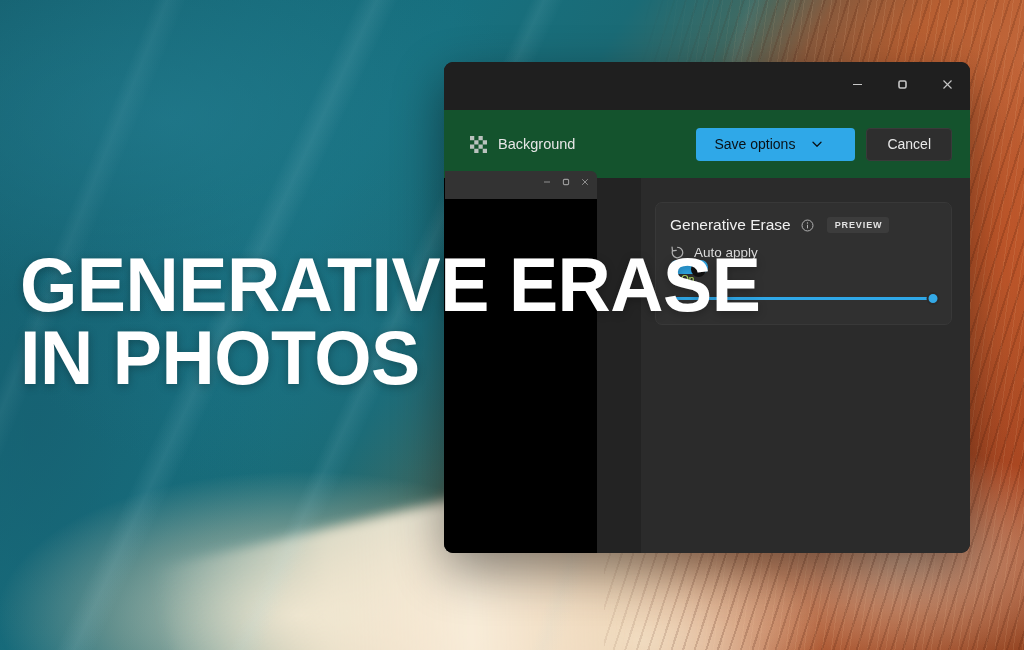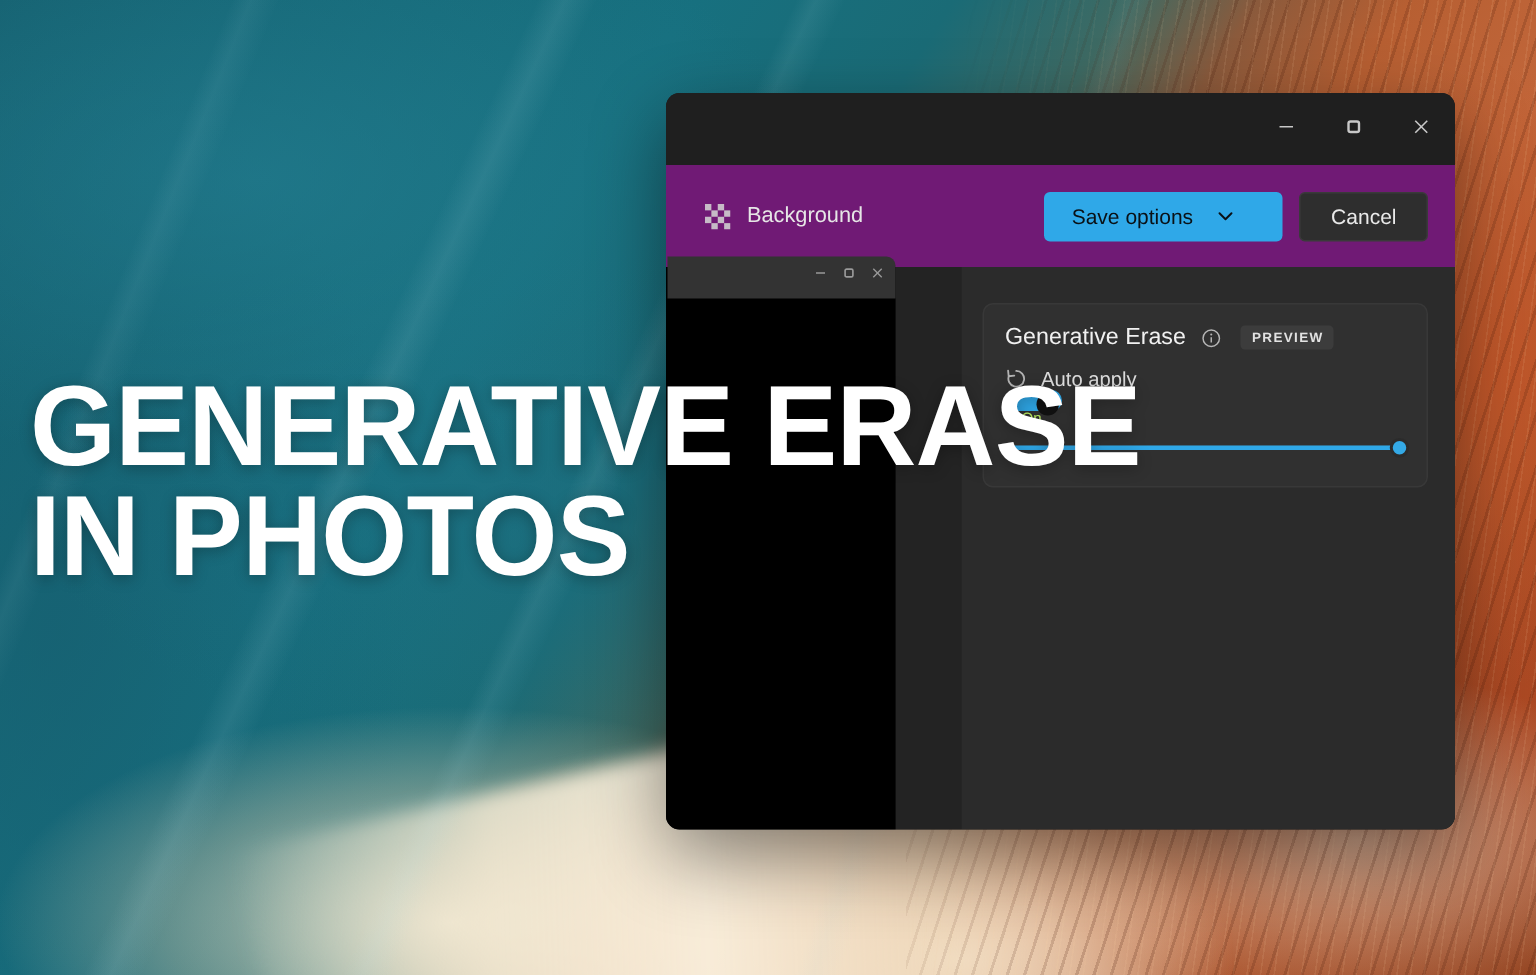--- a/index.html
+++ b/index.html
@@ -136,21 +136,21 @@
     color:#c8c8c8;
     font-size:13px;
     line-height:1;
   }
   .winbtn svg { display:block; }
 
   
   .commandbar {
     position:absolute; left:0; top:48px;
     width:100%; height:68px;
-    background:#701a75;
+    background:#14532d;
     display:flex; align-items:center;
     padding:0 18px 0 26px;
   }
   .crop-chip {
     display:flex; align-items:center; gap:11px;
     color:#e6e6e6;
     font-size:14.5px;
   }
   .crop-chip .icon { width:17px; height:17px; opacity:0.88; }
   .cmd-spacer { flex:1 1 auto; }

